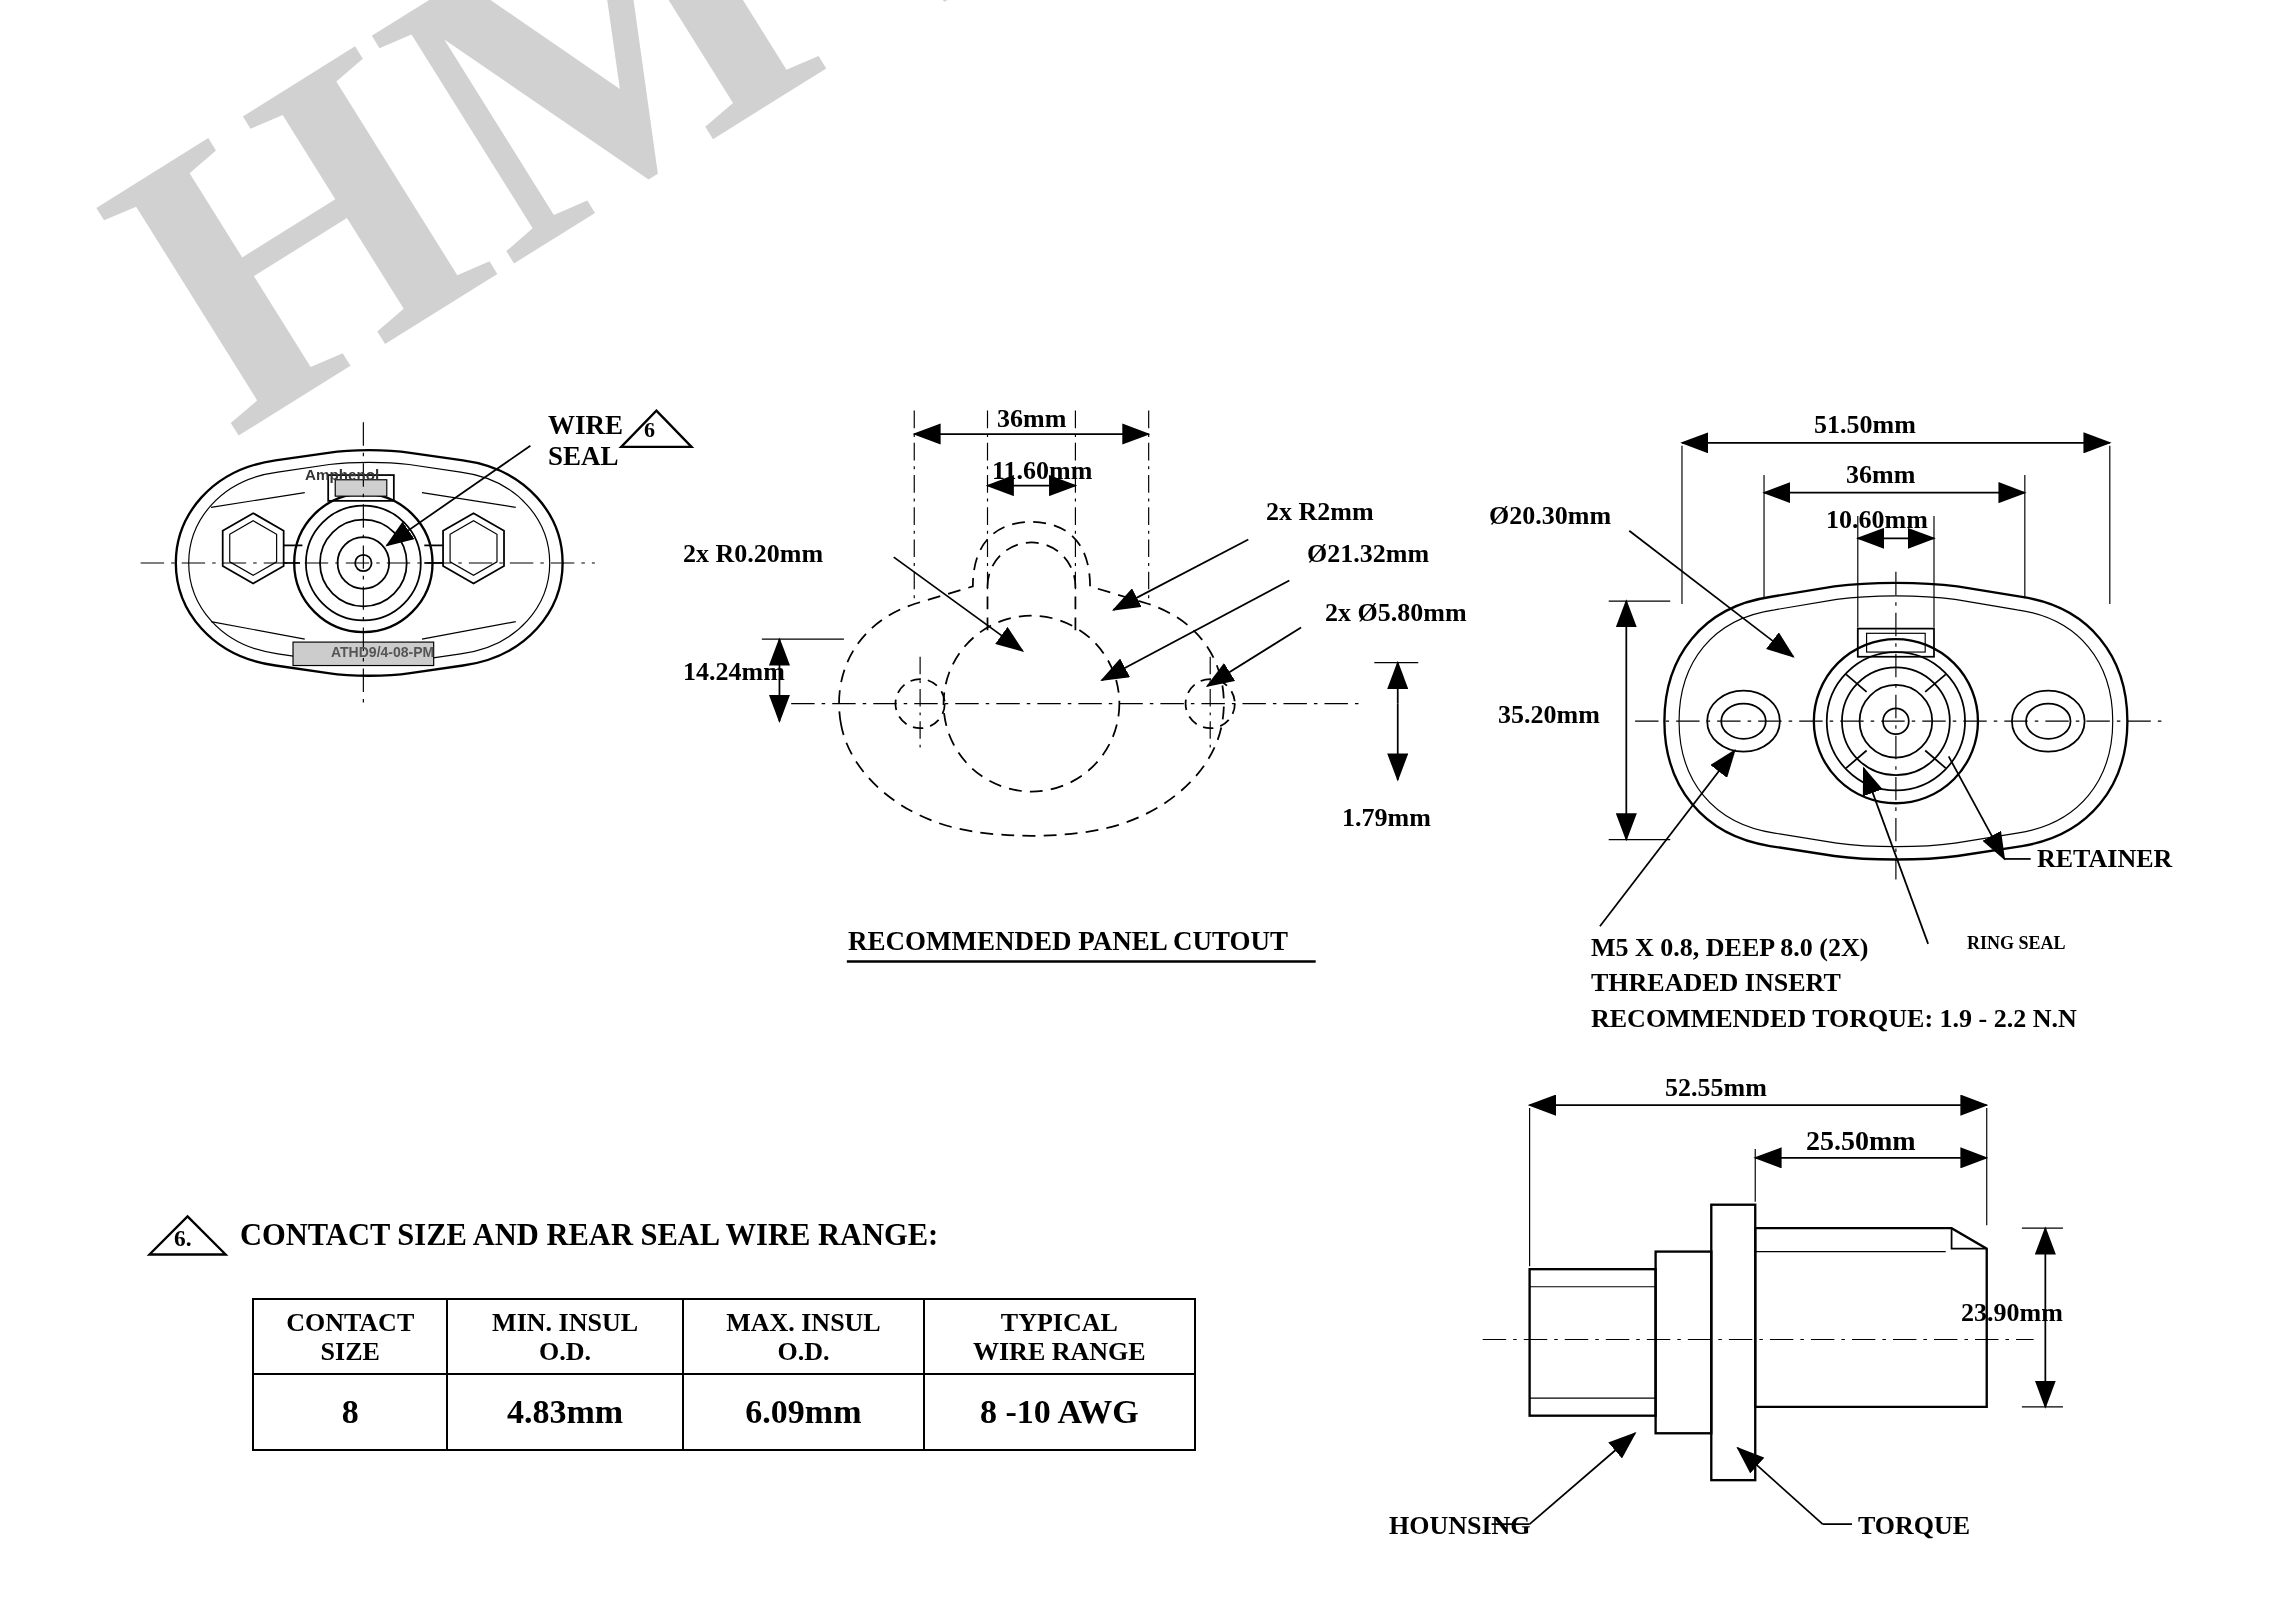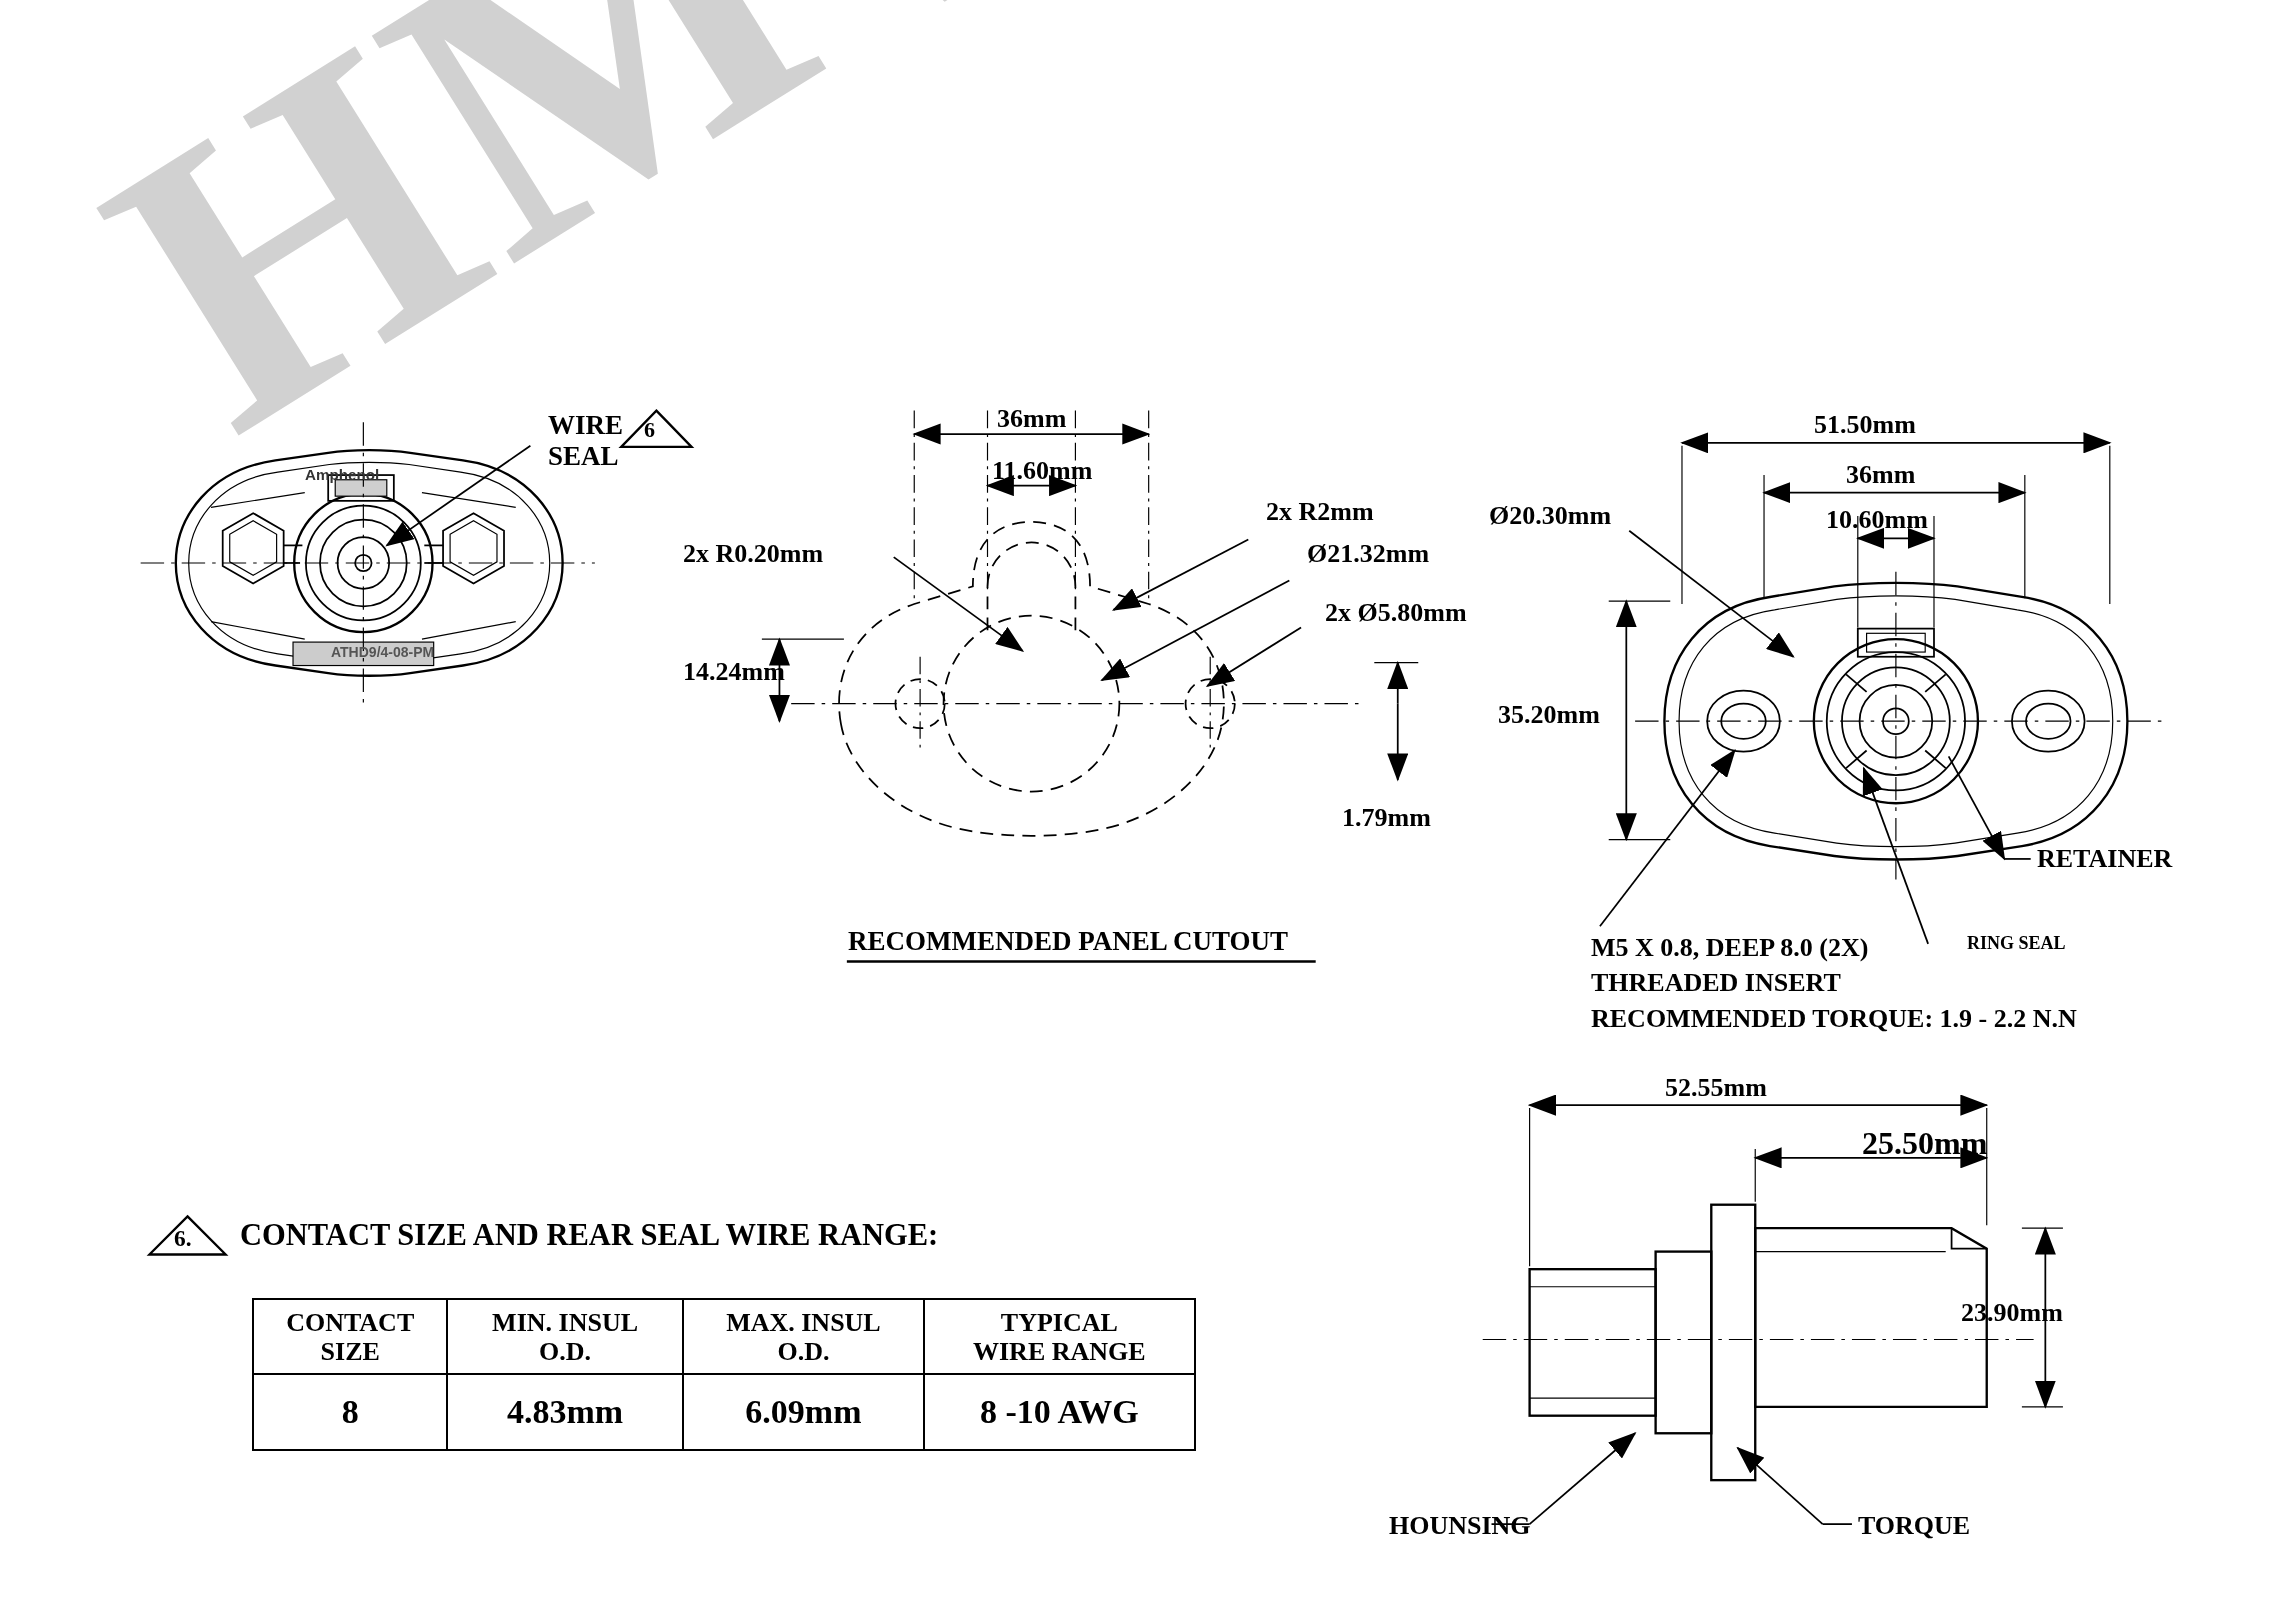--- a/index.html
+++ b/index.html
@@ -371,21 +371,21 @@
   <div class="lbl s44" style="left:1826px; top:505px; font-size:26px;">10.60mm</div>
   <div class="lbl s44" style="left:1489px; top:501px; font-size:26px;">Ø20.30mm</div>
   <div class="lbl s44" style="left:1498px; top:700px; font-size:26px;">35.20mm</div>
   <div class="lbl s44" style="left:2037px; top:844px; font-size:26px;">RETAINER</div>
   <div class="lbl s44" style="left:1967px; top:933px; font-size:18px;">RING SEAL</div>
   <div class="lbl s44" style="left:1591px; top:933px; font-size:26px;">M5 X 0.8, DEEP 8.0 (2X)</div>
   <div class="lbl s44" style="left:1591px; top:968px; font-size:26px;">THREADED INSERT</div>
   <div class="lbl s44" style="left:1591px; top:1004px; font-size:26px;">RECOMMENDED TORQUE: 1.9 - 2.2 N.N</div>
 
   <div class="lbl s44" style="left:1665px; top:1073px; font-size:26px;">52.55mm</div>
-  <div class="lbl s44" style="left:1862px; top:1125px; font-size:32px;">25.50mm</div>
+  <div class="lbl s44" style="left:1806px; top:1125px; font-size:28px;">25.50mm</div>
   <div class="lbl s44" style="left:1961px; top:1298px; font-size:26px;">23.90mm</div>
   <div class="lbl s44" style="left:1389px; top:1511px; font-size:26px;">HOUNSING</div>
   <div class="lbl s44" style="left:1858px; top:1511px; font-size:26px;">TORQUE</div>
 
   <div class="note-tri" style="left:174px; top:1225px; font-size:23.4px;">6.</div>
   <div class="lbl" style="left:240px; top:1218px; font-size:30.5px;">CONTACT SIZE AND REAR SEAL WIRE RANGE:</div>
 
   <table id="wire-table">
     <thead>
       <tr>

